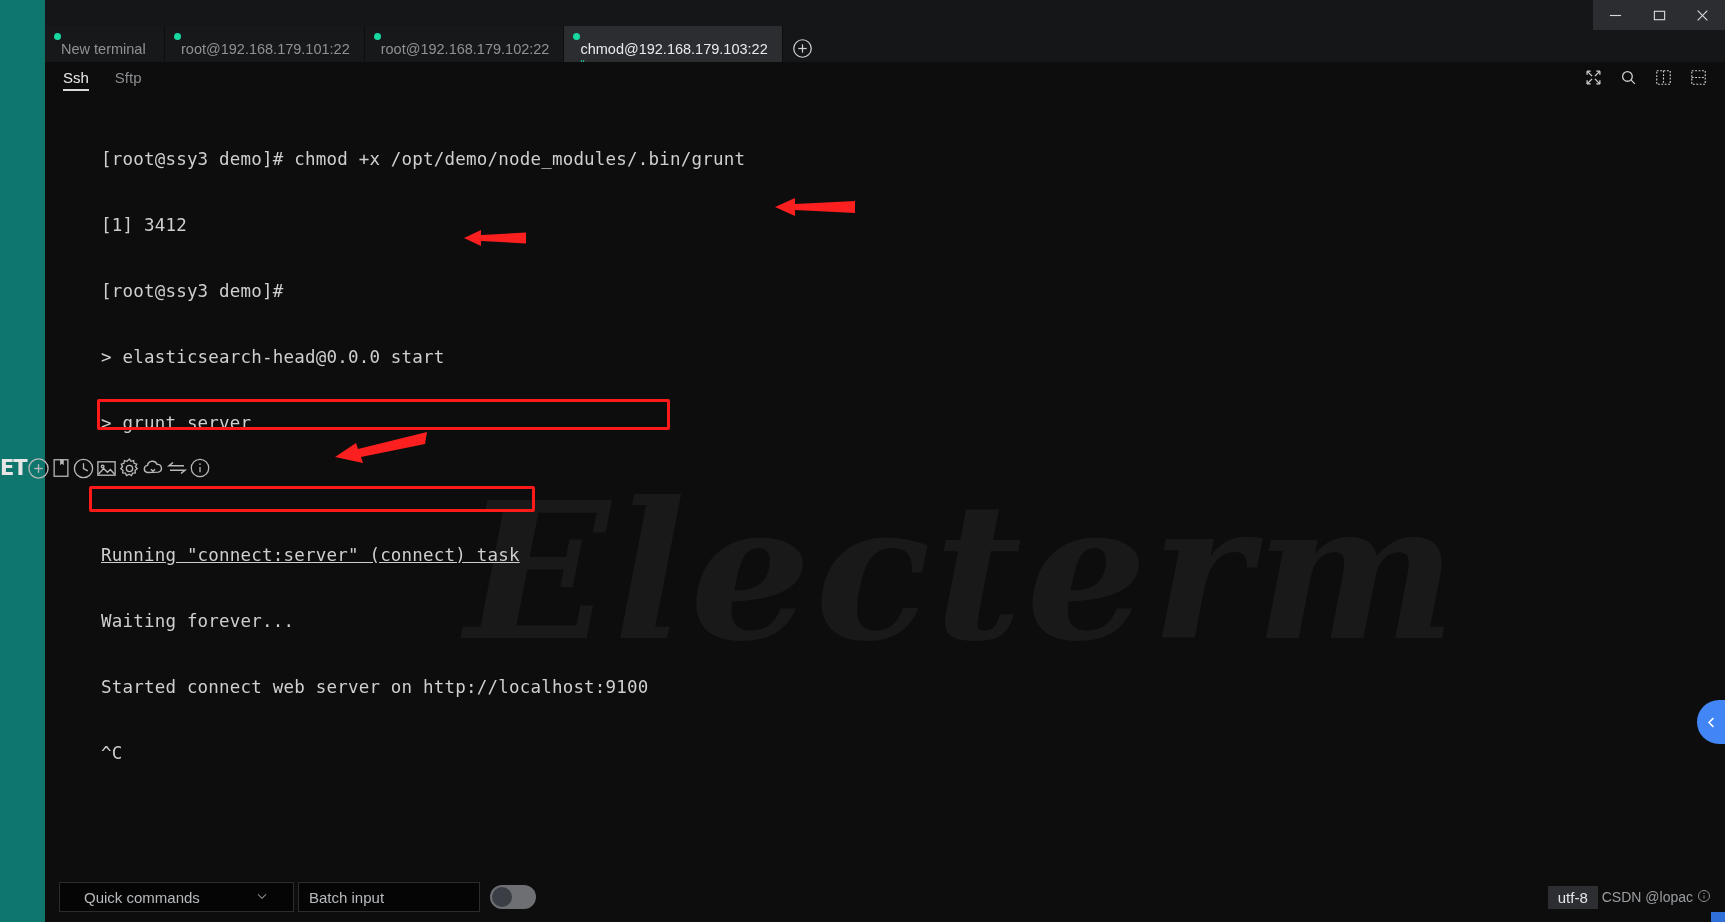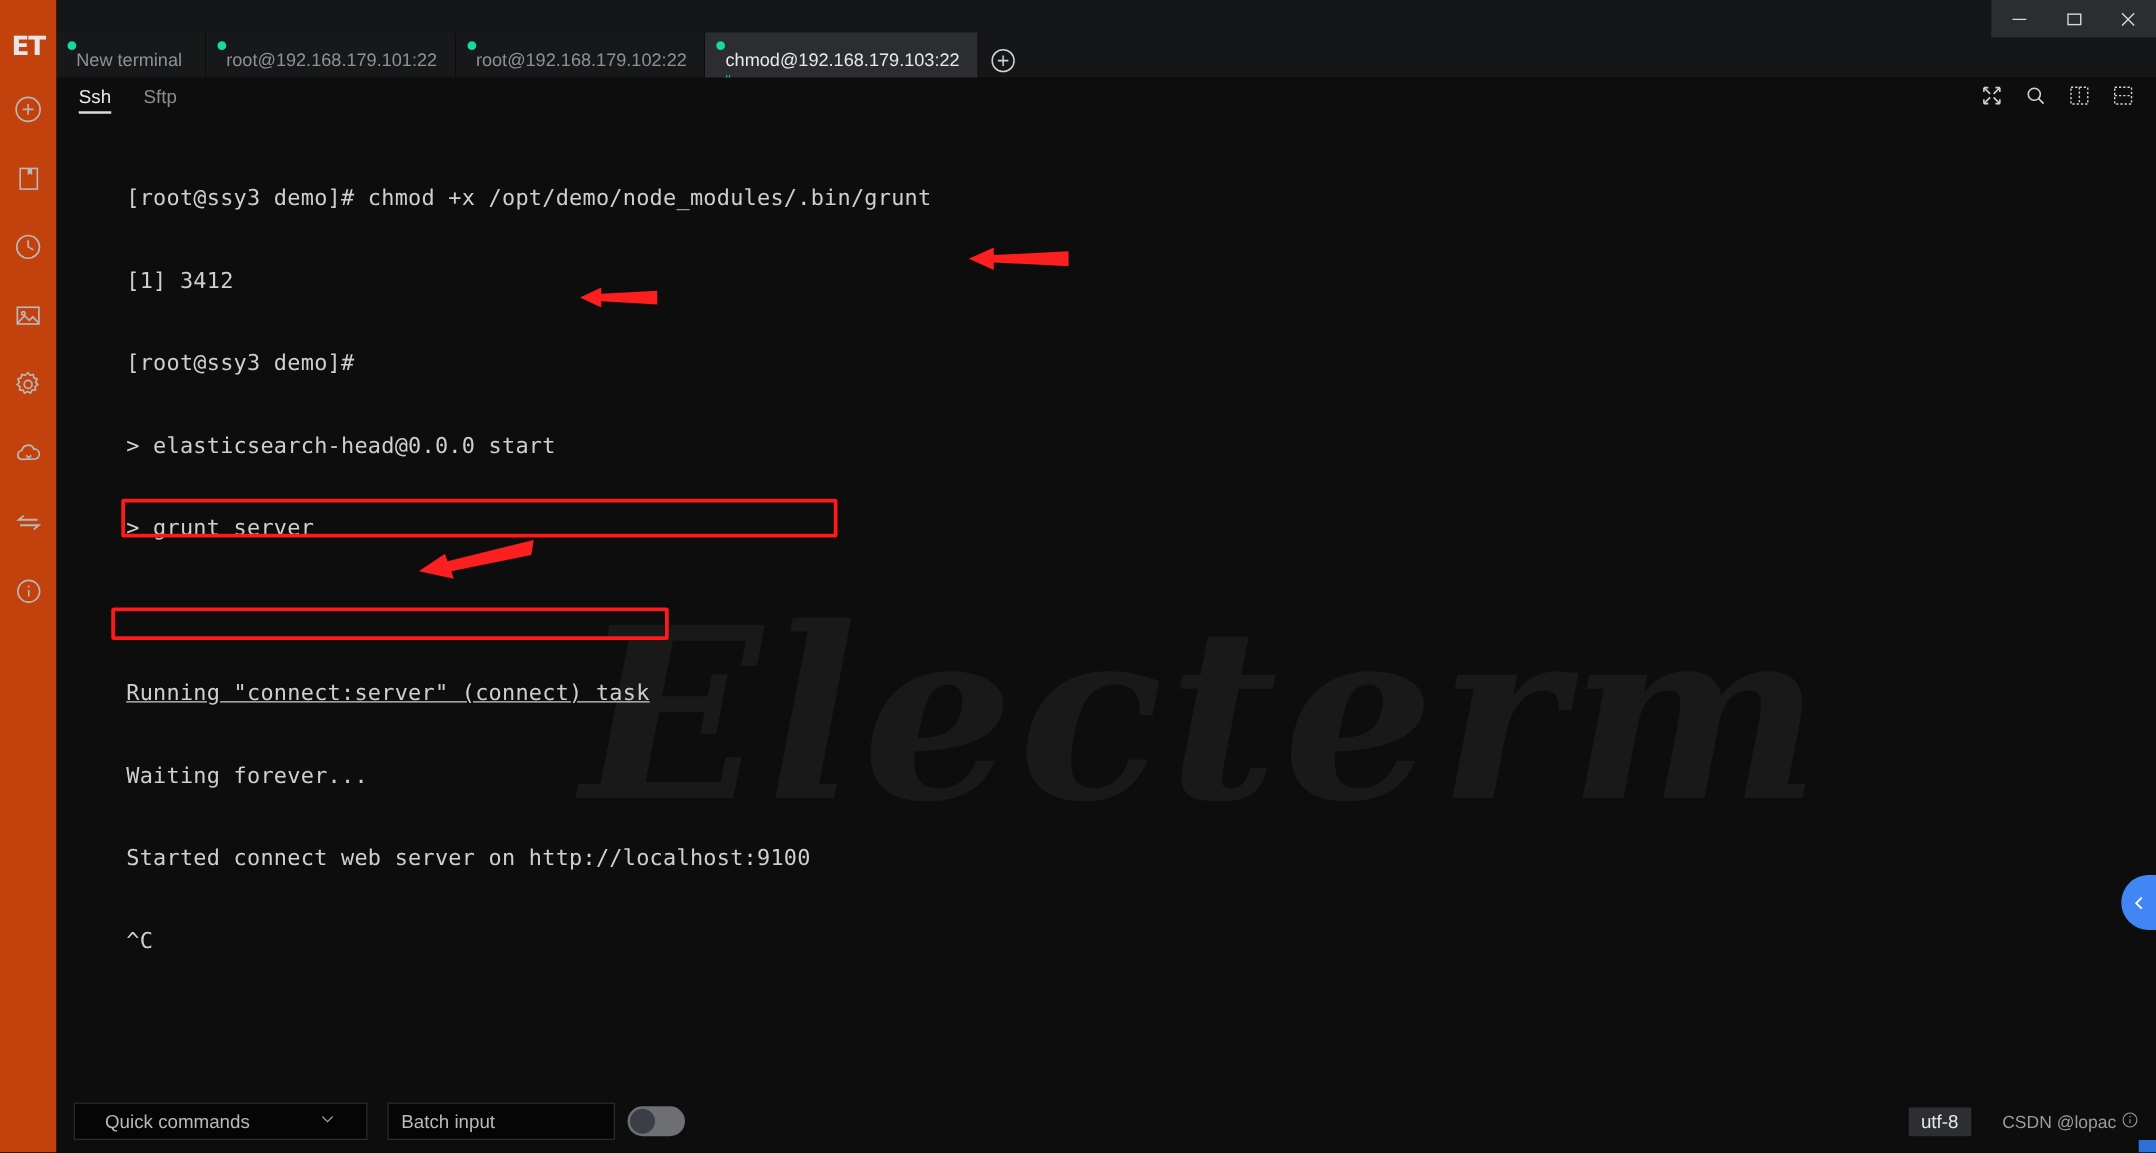--- a/index.html
+++ b/index.html
@@ -12,23 +12,23 @@
   #app {
     position: relative;
     width: 1725px; height: 922px;
     background: #0d0d0d;
     display: flex;
   }
 
   
   #rail {
     width: 45px; height: 922px;
-    background: #c2410c;
+    background: #0f766e;
     flex: 0 0 45px;
-    display: flex; flex-direction: column;
+    display: flex; 
     align-items: center;
     padding-top: 14px;
     gap: 0;
     position: relative; z-index: 6;
   }
   .rail-icon {
     width: 45px; height: 55px;
     display: flex; align-items: center; justify-content: center;
     color: #b8b8b8;
   }
@@ -180,42 +180,42 @@
   }
   #quick-commands {
     width: 235px; height: 30px;
     background: #050505;
     border: 1px solid #2a2c2f;
     display: flex; align-items: center;
     padding: 0 24px;
     color: #b7babd; font-size: 15px;
   }
   #quick-commands .chev { margin-left: auto; color: #9a9da0; }
-  #batch-wrap { display: flex; align-items: center; margin-left: 16px; }
+  #batch-wrap { display: flex; align-items: center; margin-left: 4px; }
   #batch-input {
     width: 182px; height: 30px;
     background: #050505;
     border: 1px solid #2a2c2f;
     display: flex; align-items: center;
     padding: 0 10px;
     color: #b7babd; font-size: 15px;
   }
   #batch-toggle {
     margin-left: 10px;
     width: 46px; height: 24px; border-radius: 12px;
     background: #6d6f73;
     position: relative;
   }
   #batch-toggle .knob {
     position: absolute; left: 2px; top: 2px;
     width: 20px; height: 20px; border-radius: 50%;
     background: #3b3f45;
   }
   #status-right {
-    margin-left: auto; display: flex; align-items: center; gap: 25px;
+    margin-left: auto; display: flex; align-items: center; gap: 4px;
   }
   #encoding-badge {
     background: #2c2e31; color: #e4e6e8;
     font-size: 15px; padding: 3px 10px;
   }
   #csdn-watermark {
     color: #9a9da0; font-size: 14px;
     display: flex; align-items: center; gap: 4px;
   }
 

